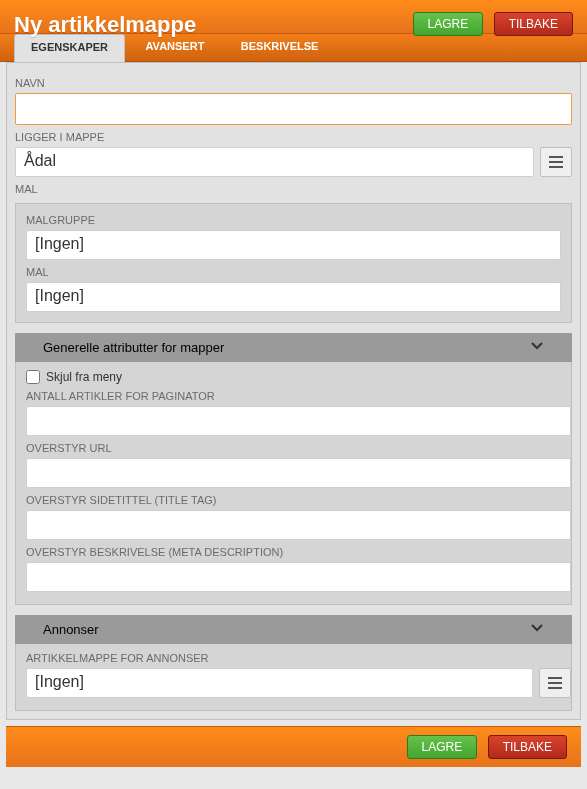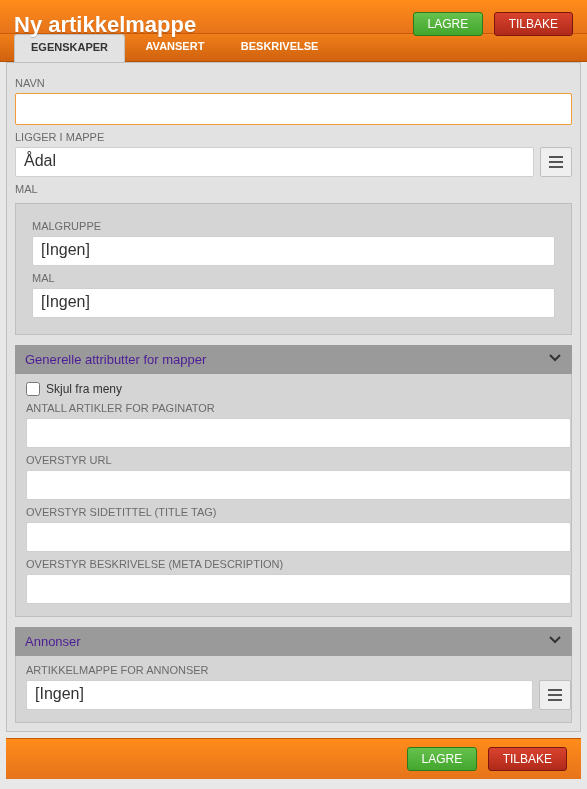--- a/index.html
+++ b/index.html
@@ -82,30 +82,30 @@
   width: 32px; height: 30px;
   background: #efefef;
   border: 1px solid #bfbfbf;
   border-radius: 2px;
   display: flex; align-items: center; justify-content: center;
   cursor: pointer;
 }
 .subpanel {
   border: 1px solid #bfbfbf;
   margin-top: 8px;
-  padding: 16px;
+  padding: 10px;
 }
 .subpanel.darker { background: #d5d5d5; }
 .checkbox-row { display: flex; align-items: center; gap: 6px; font-size: 12px; color: #333; margin: 6px 0 4px 0;}
 .checkbox-row input { width: 14px; height: 14px; }
 .section-header {
   background: #9a9a9a;
-  color: #4c1d95;
+  color: #000000;
   font-size: 13px;
-  padding: 6px 10px;
+  padding: 6px 28px;
   margin-top: 10px;
   display: flex;
   justify-content: space-between;
   align-items: center;
   cursor: pointer;
 }
 .section-body {
   background: #d5d5d5;
   border: 1px solid #bfbfbf;
   border-top: none;

